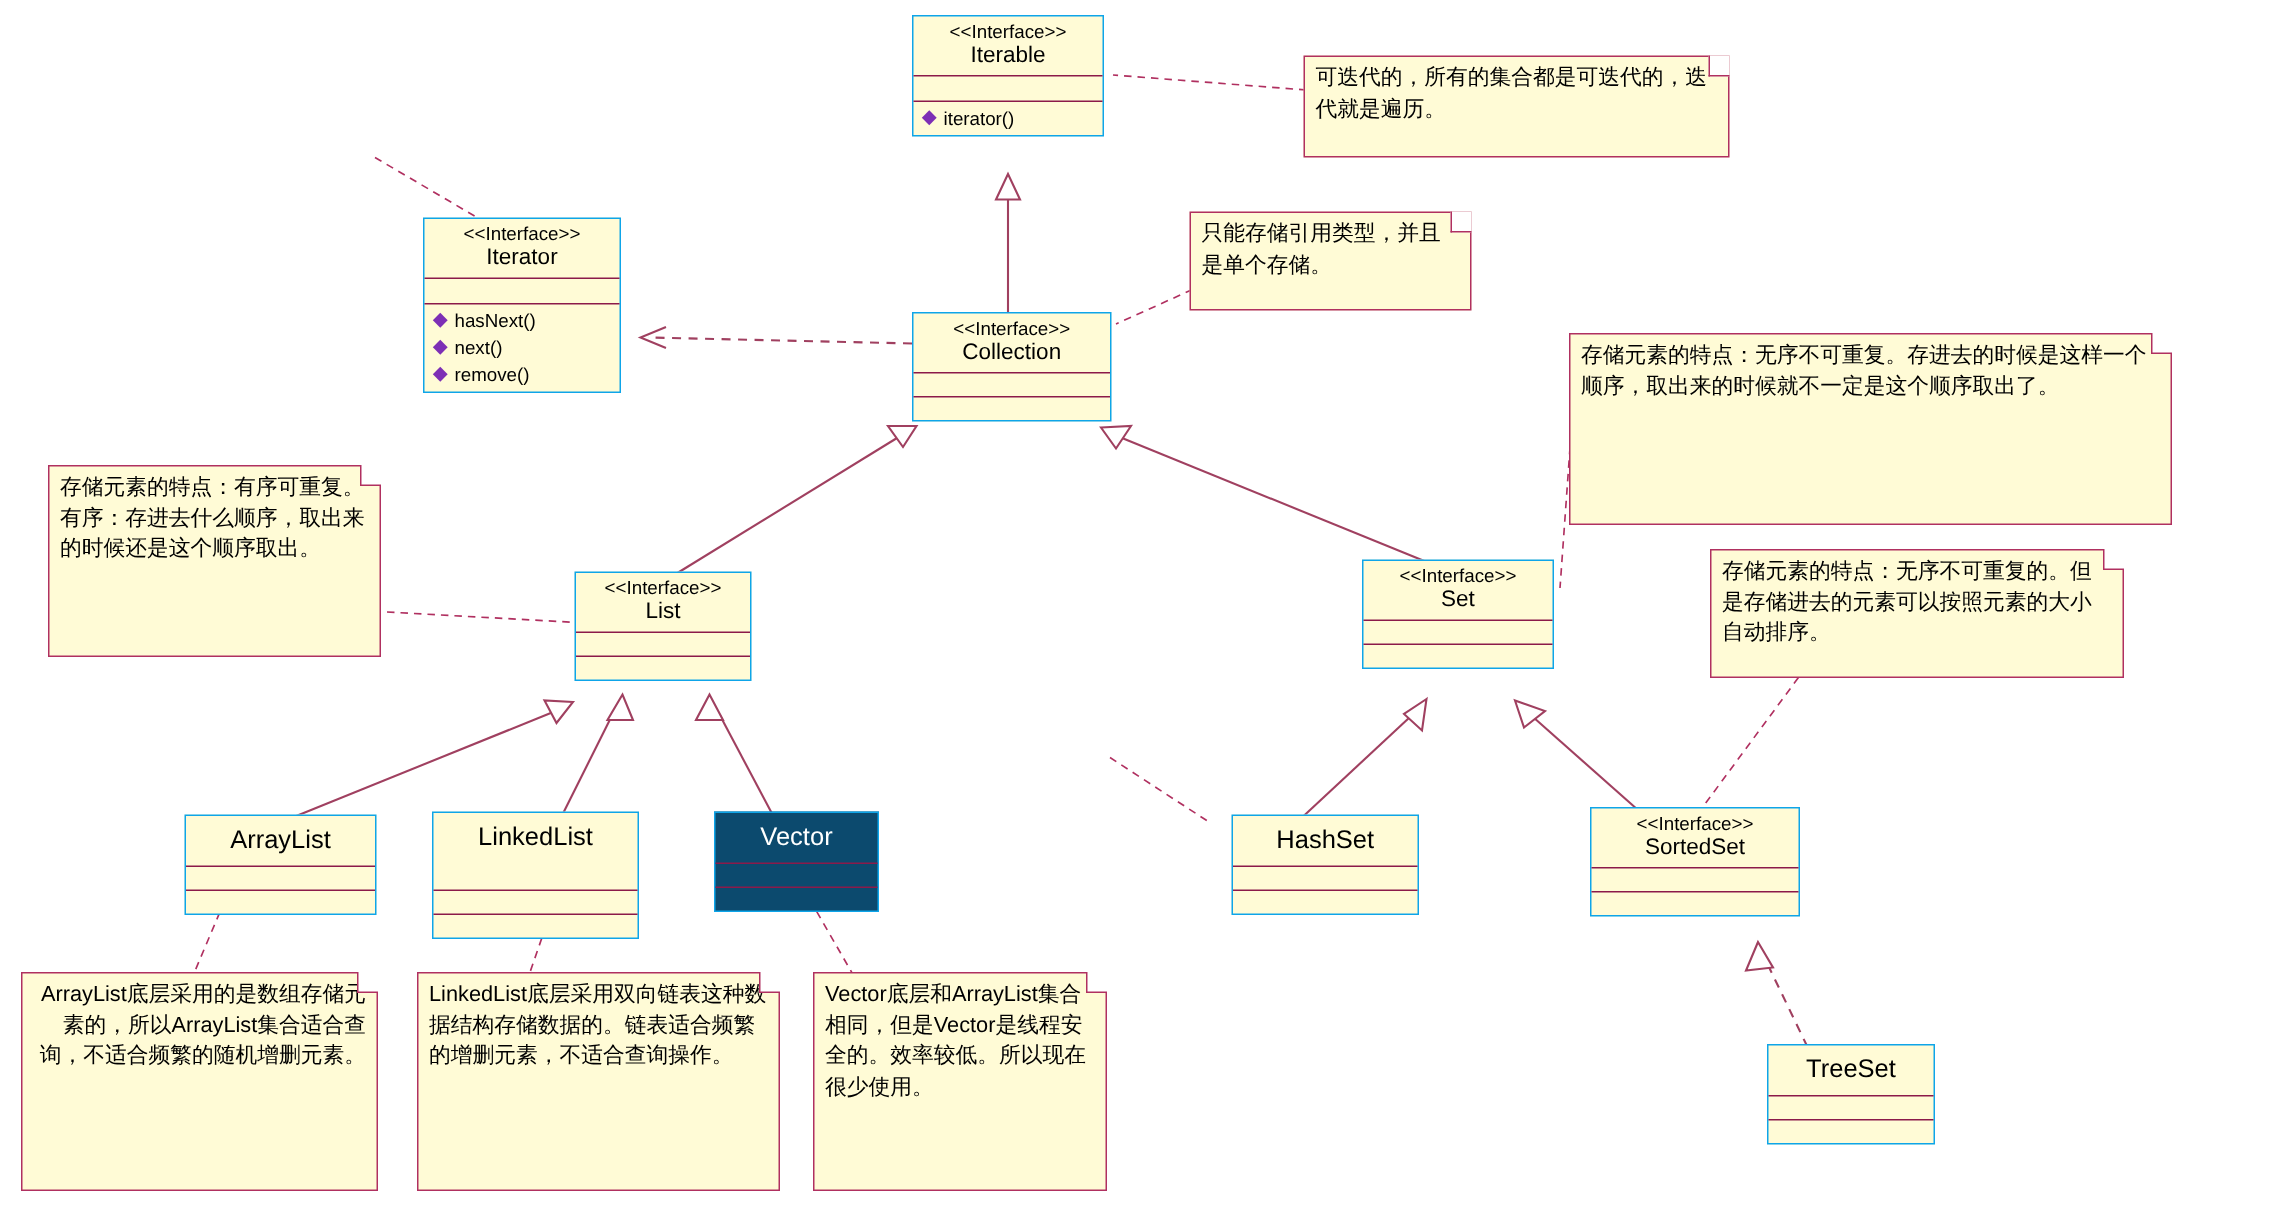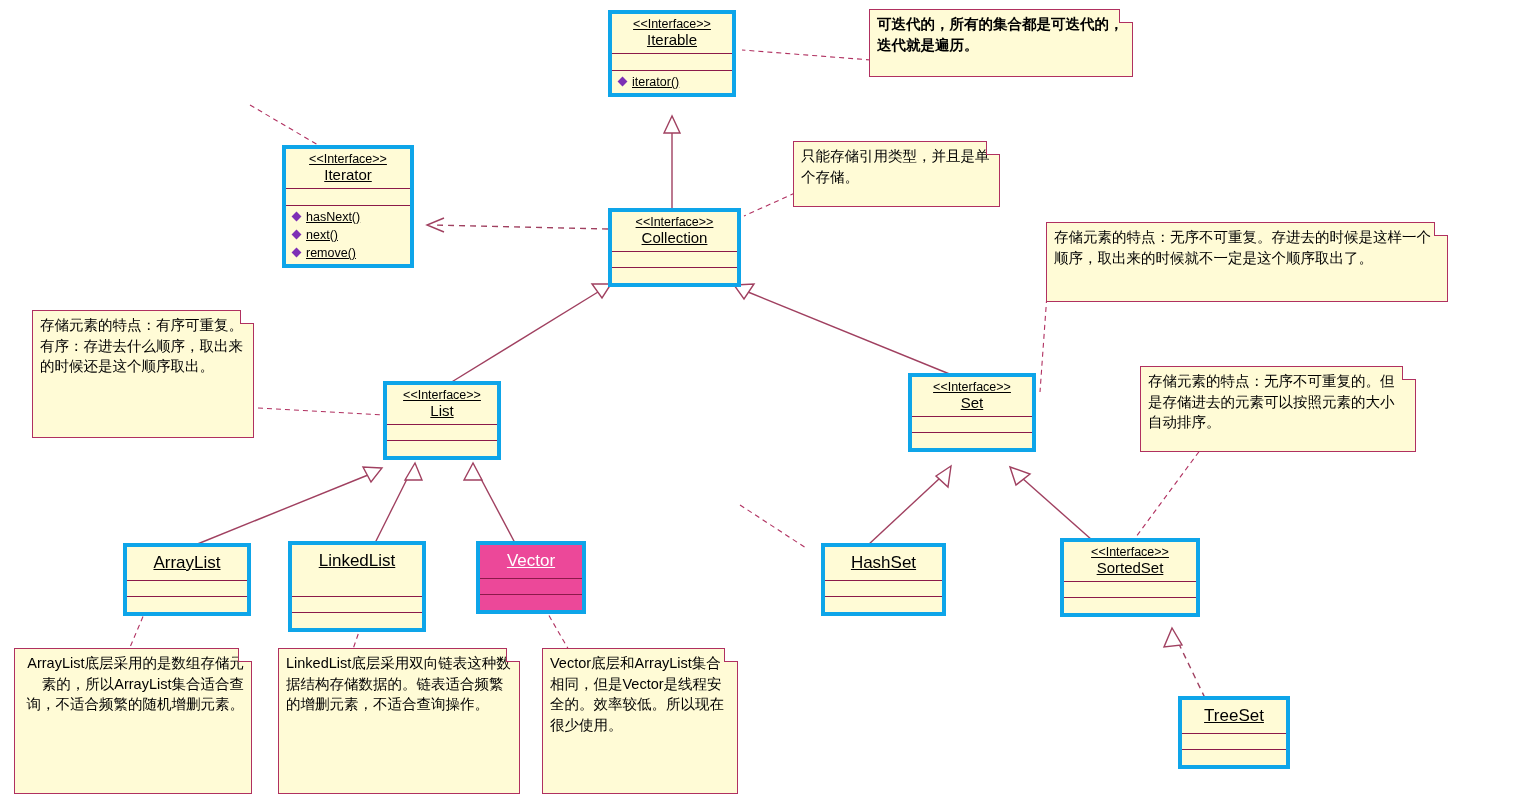--- a/index.html
+++ b/index.html
@@ -22,28 +22,27 @@
     left: 0;
     top: 0;
     width: 1530px;
     height: 809px;
     pointer-events: none;
   }
   
   .uml-box {
     position: absolute;
     box-sizing: border-box;
-    border: 4px solid #0ea5e9;
+    border: 1px solid #0ea5e9;
     background: #fffbd6;
     color: #000000;
     text-align: center;
     font-size: 14px;
     line-height: 1.15;
     z-index: 3;
-    text-decoration: underline;
   }
   .uml-box .title-area {
     padding: 3px 8px 4px 8px;
   }
   .uml-box .stereotype {
     font-size: 12.5px;
     display: block;
   }
   .uml-box .cname {
     font-size: 15px;
@@ -68,21 +67,21 @@
   .uml-box .member .dia {
     position: absolute;
     left: 1px;
     top: 5px;
     width: 7px;
     height: 7px;
     background: #7d2fb5;
     transform: rotate(45deg);
   }
   .uml-box.dark {
-    background: #ec4899;
+    background: #0c4a6e;
     color: #ffffff;
     text-align: center;
   }
   .uml-box.dark .cname { color: #ffffff; }
   
   .note {
     position: absolute;
     box-sizing: border-box;
     background: #fffbd6;
     border: 1px solid #b03060;
@@ -273,31 +272,31 @@
     <div class="title-area" style="padding-top:6px; padding-bottom:7px;">
       <span class="cname" style="font-size:17px;">TreeSet</span>
     </div>
     <div class="sep"></div>
     <div class="compartment" style="height:11px;"></div>
     <div class="sep"></div>
     <div class="compartment" style="height:11px;"></div>
   </div>
 
 
-  <div class="note" style="left:869px; top:9px; width:264px; height:68px;font-weight:bold;">
+  <div class="note" style="left:869px; top:37px; width:284px; height:68px;">
     <div class="fold"></div>
     <div class="note-text">可迭代的，所有的集合都是可迭代的，迭代就是遍历。</div>
   </div>
 
-  <div class="note" style="left:793px; top:141px; width:207px; height:66px;">
+  <div class="note" style="left:793px; top:141px; width:188px; height:66px;">
     <div class="fold"></div>
     <div class="note-text">只能存储引用类型，并且是单个存储。</div>
   </div>
 
-  <div class="note" style="left:1046px; top:222px; width:402px; height:80px;">
+  <div class="note" style="left:1046px; top:222px; width:402px; height:128px;">
     <div class="fold"></div>
     <div class="note-text">存储元素的特点：无序不可重复。存进去的时候是这样一个顺序，取出来的时候就不一定是这个顺序取出了。</div>
   </div>
 
   <div class="note" style="left:1140px; top:366px; width:276px; height:86px;">
     <div class="fold"></div>
     <div class="note-text">存储元素的特点：无序不可重复的。但是存储进去的元素可以按照元素的大小自动排序。</div>
   </div>
 
   <div class="note" style="left:32px; top:310px; width:222px; height:128px;">

